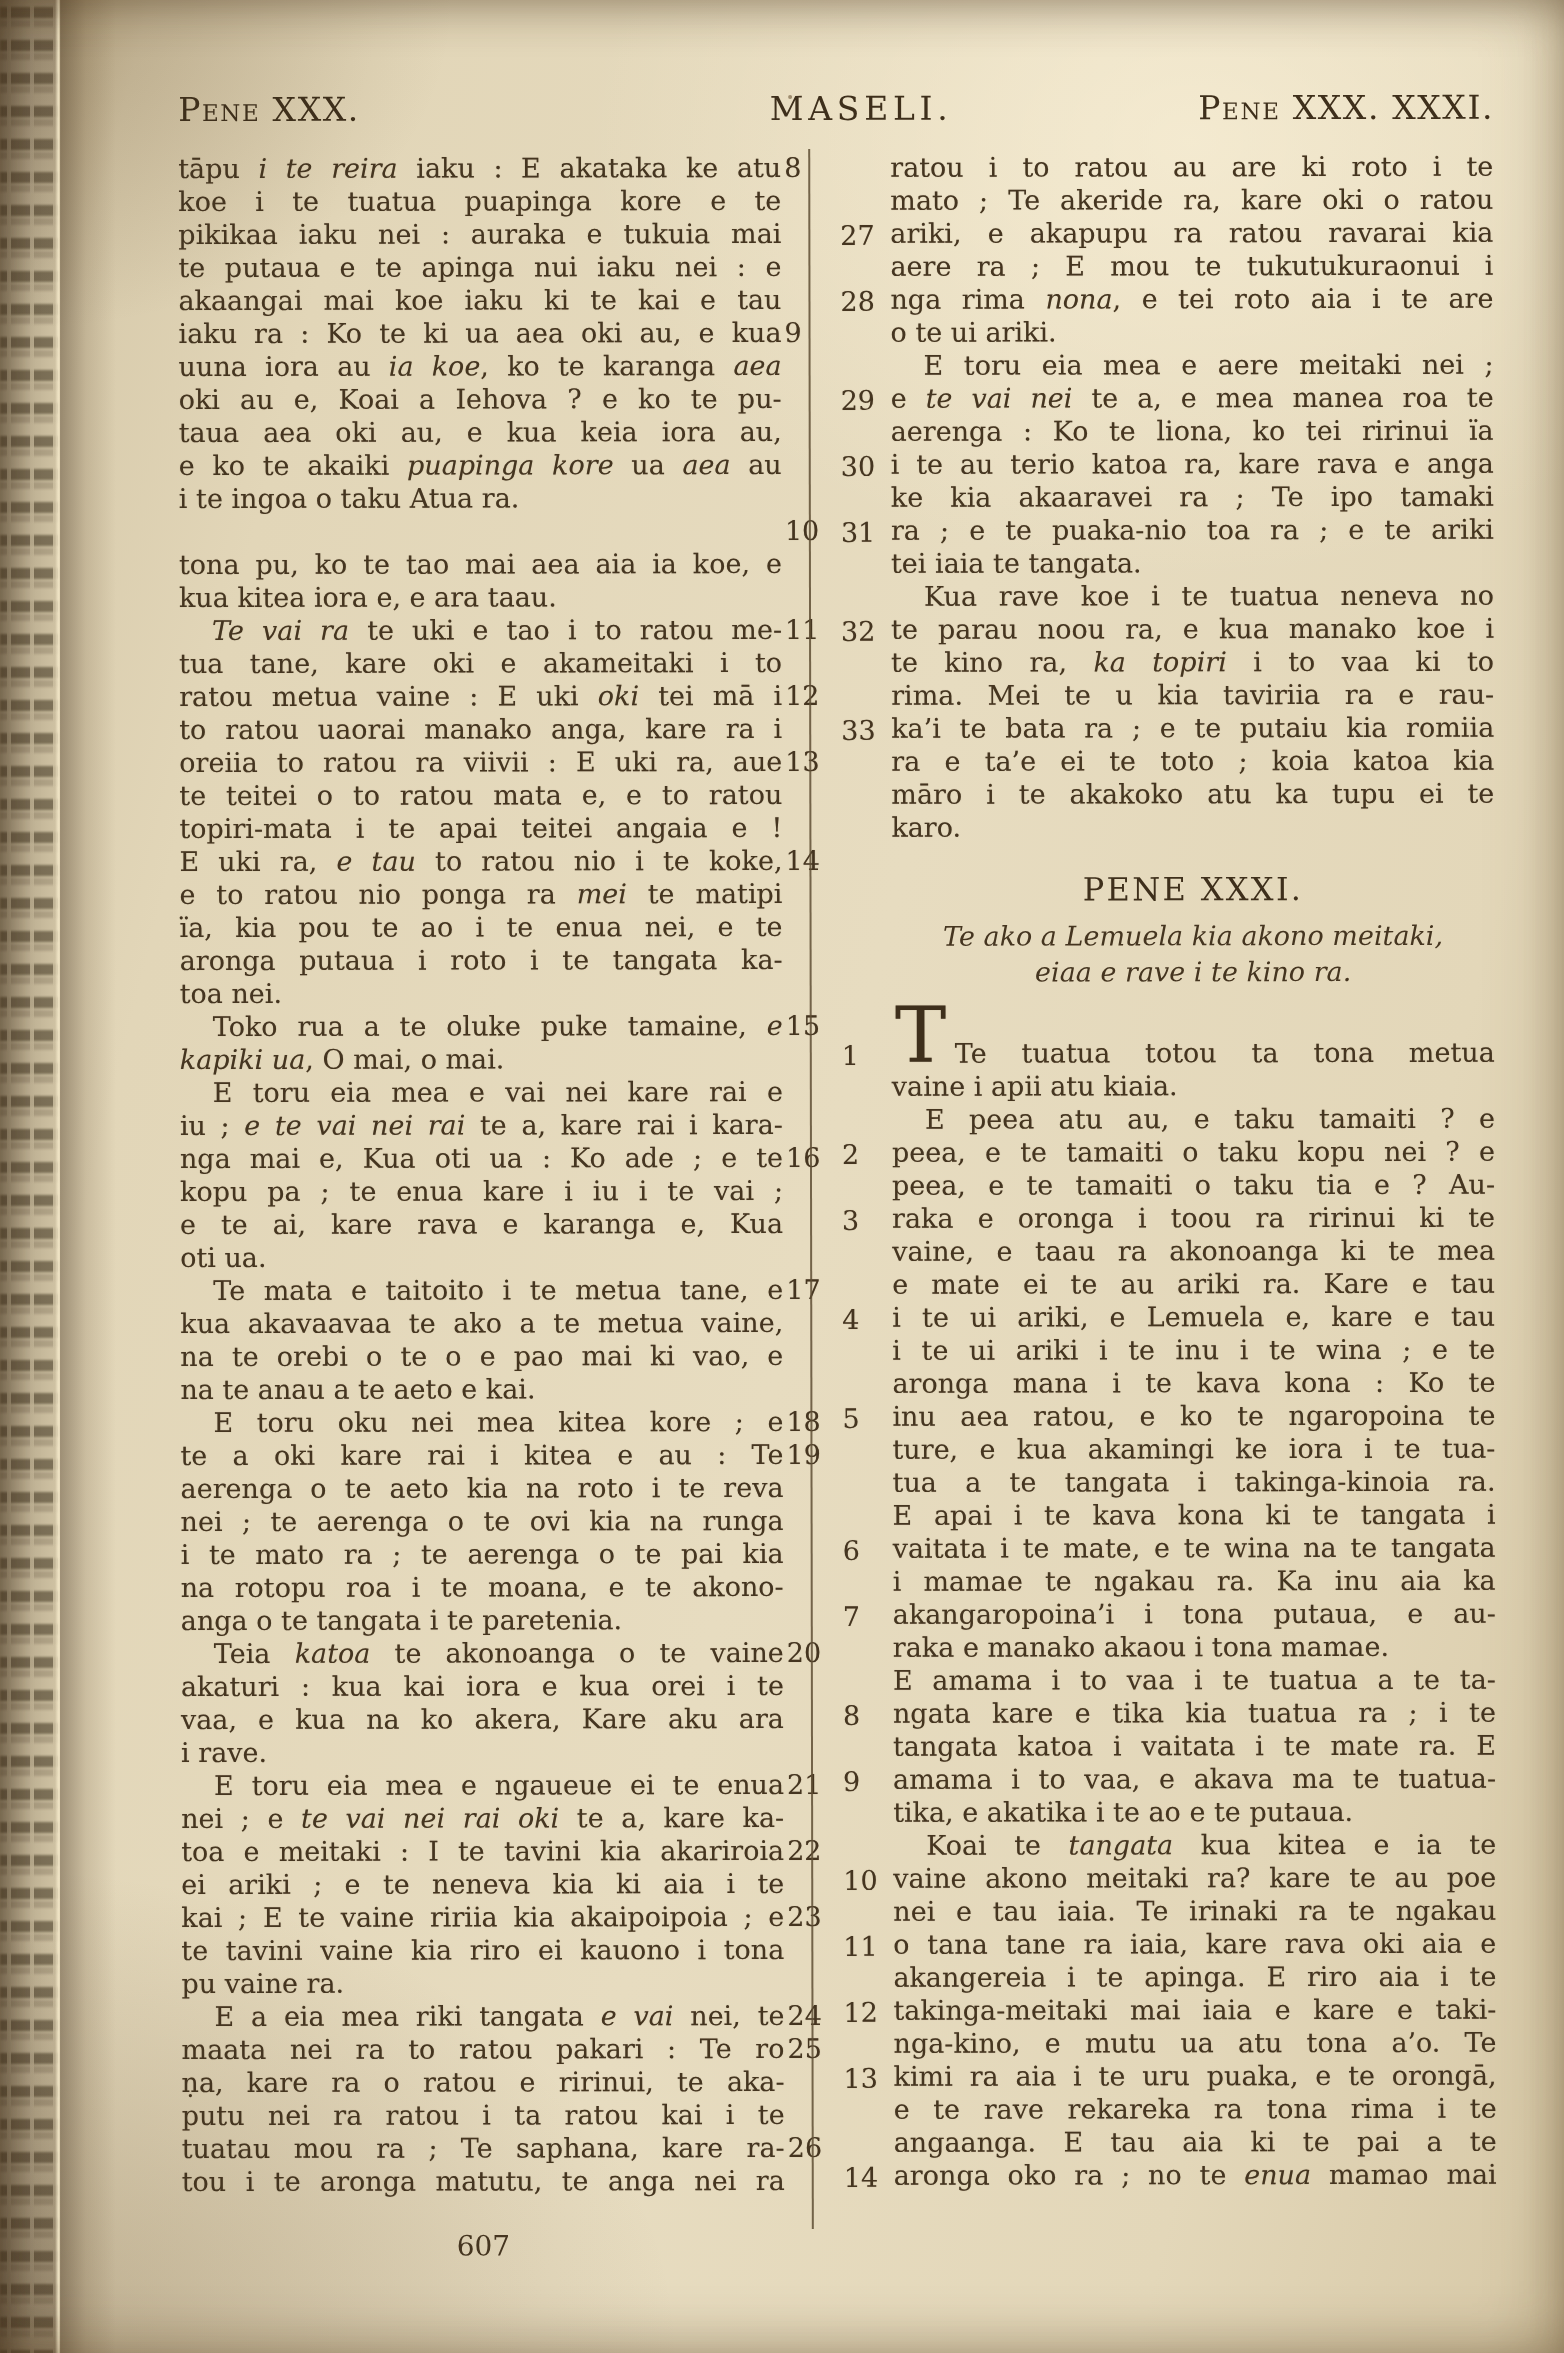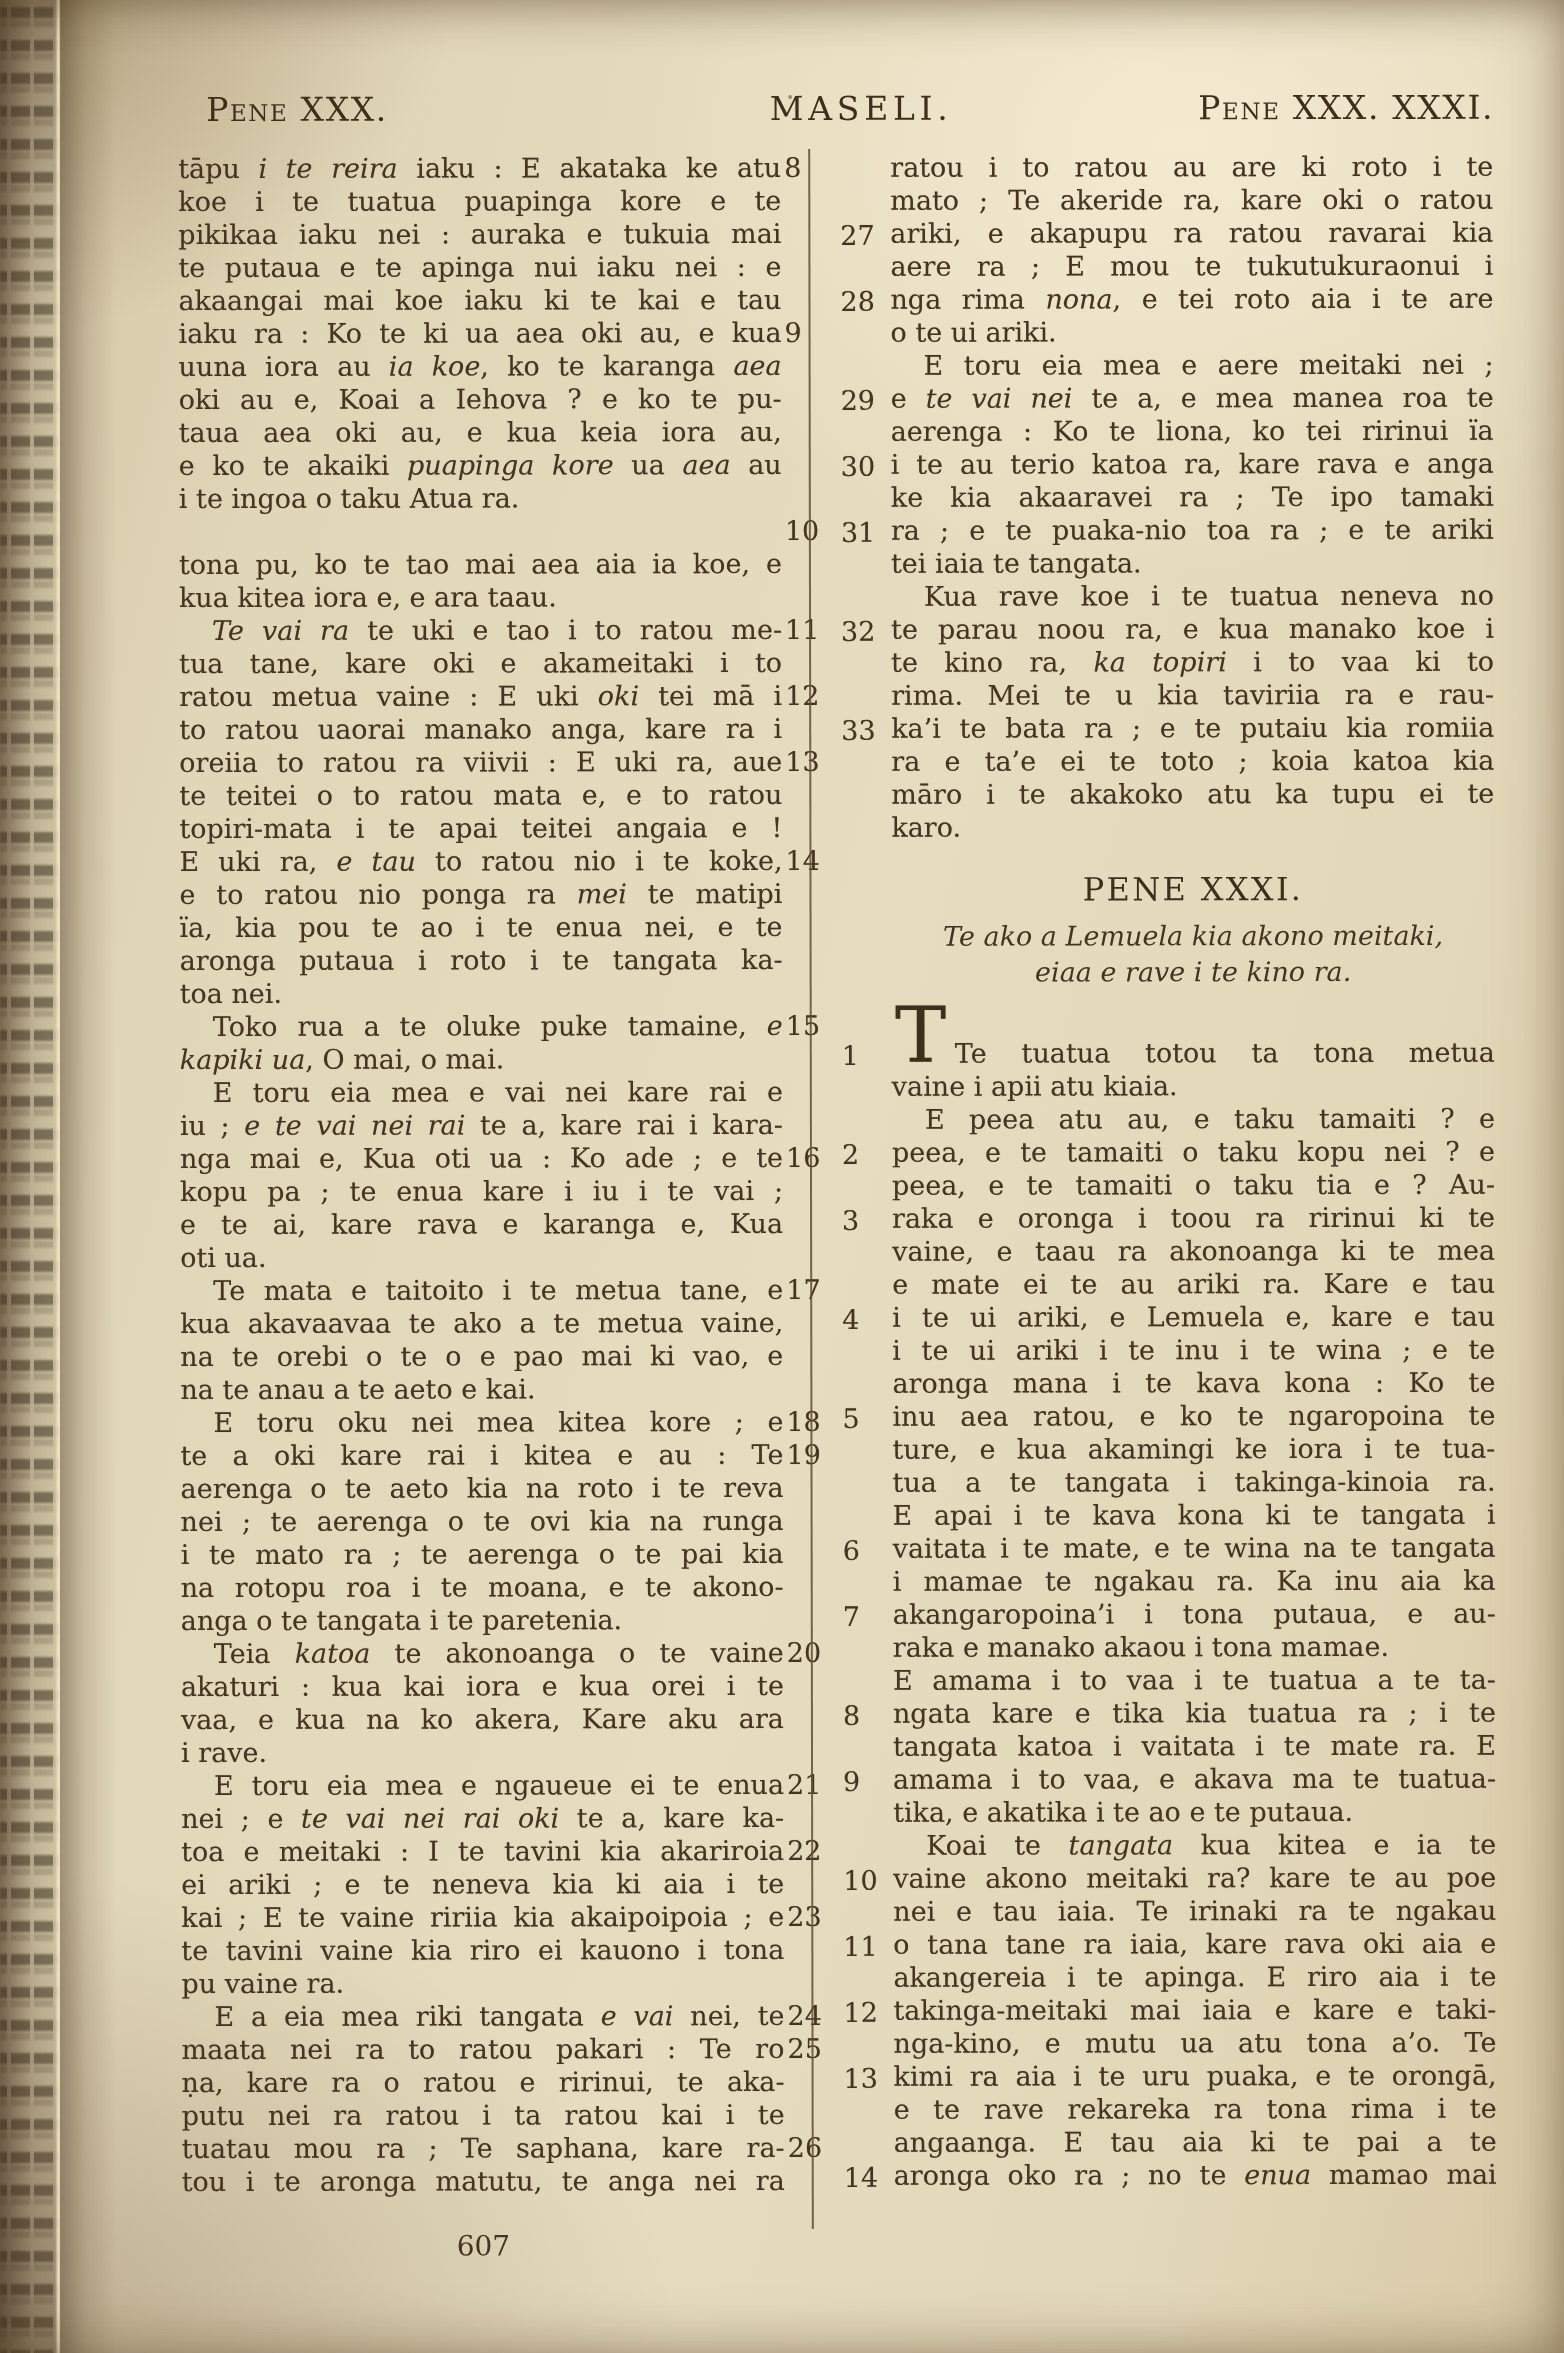--- a/index.html
+++ b/index.html
@@ -31,23 +31,23 @@
   .edge .shade{position:absolute;inset:0;
     background:linear-gradient(90deg, rgba(52,36,20,.48), rgba(52,36,20,.10) 55%, rgba(52,36,20,0)),
                linear-gradient(180deg, rgba(70,50,30,.40), rgba(70,50,30,0) 14%, rgba(70,50,30,0) 82%, rgba(70,50,30,.45));}
   .edge-highlight{position:absolute;left:55px;top:0;width:5.5px;height:2354px;
     background:linear-gradient(90deg, rgba(241,229,199,0), #efe3c4 55%, rgba(241,229,199,0));}
   .gutter{position:absolute;left:60px;top:0;width:56px;height:2354px;
     background:linear-gradient(90deg, rgba(62,44,24,.42), rgba(92,70,42,.18) 46%, rgba(120,95,60,0));}
   
   .sheet{position:absolute;inset:0;transform:rotate(-0.1deg);color:#453520;}
   .runhead{position:absolute;top:88px;height:41px;line-height:41px;font-size:33px;
-    font-variant:small-caps;letter-spacing:1.6px;color:#3e2f1b;margin-left:28px;}
+    font-variant:small-caps;letter-spacing:1.6px;color:#3e2f1b;}
   #rh-left{left:180px;}
-  #rh-center{left:835px;transform:translateX(-50%);font-variant:normal;letter-spacing:4.7px;font-size:33px;text-align:center;}
+  #rh-center{left:863px;transform:translateX(-50%);font-variant:normal;letter-spacing:4.7px;font-size:33px;text-align:center;}
   #rh-right{right:69px;}
   .col{position:absolute;top:151px;width:603px;}
   #col-left{left:180px;}
   #col-right{left:892px;}
   .divider{position:absolute;left:810px;top:149px;width:1.6px;height:2080px;background:rgba(94,78,52,.85);}
   .line{position:relative;height:33px;line-height:33px;font-size:27px;
     text-align:justify;text-align-last:justify;white-space:nowrap;
     text-shadow:0 0 0.8px rgba(62,45,24,.35);}
   .line.end{text-align-last:left;}
   .line.ind{text-indent:33px;}

